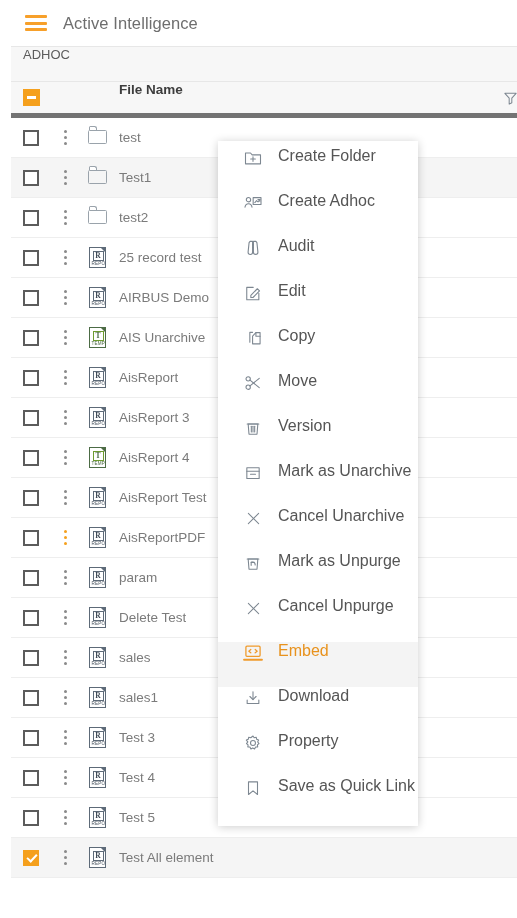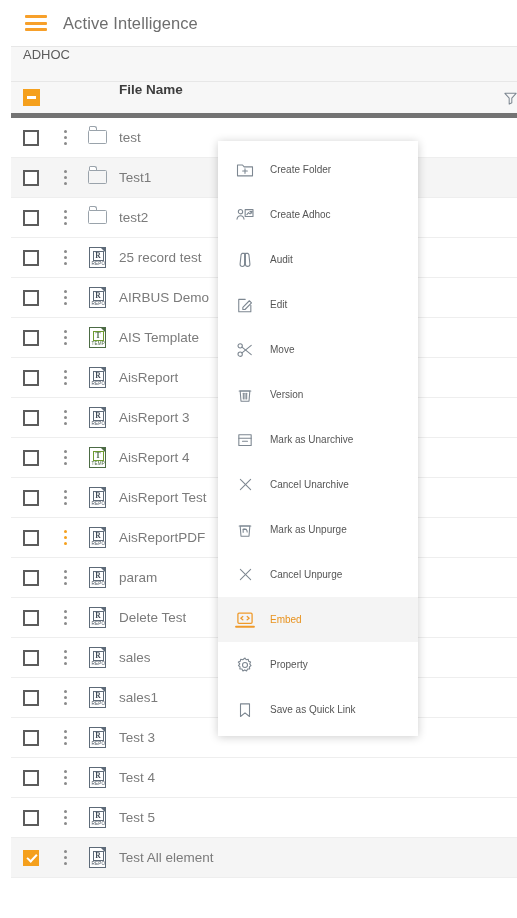--- a/index.html
+++ b/index.html
@@ -184,26 +184,26 @@
     left: 207px; top: 141px;
     width: 200px;
     background: #ffffff;
     box-shadow: 0 1px 9px rgba(0,0,0,.20);
     z-index: 50;
     padding: 6px 0 4px 0;
     box-sizing: border-box;
   }
   .ctx-item {
     height: 45px;
-    display: flex; align-items: center;
-    padding-left: 16px;
+    display: flex; align-items: flex-start;
+    padding-left: 24px;
     box-sizing: border-box;
     cursor: pointer;
     color: #555555;
-    font-size: 10px;
+    font-size: 16px;
   }
   .ctx-item.highlight { background: #f4f4f4; color: #e8921d; }
   .ctx-ico {
     width: 22px; height: 22px;
     margin-right: 14px;
     display: flex; align-items: center; justify-content: center;
     line-height: 0;
     flex: none;
   }
   .ctx-label { white-space: nowrap; }
@@ -349,21 +349,21 @@
           </div>
         </div>
         <div class="icon-cell">
           <div class="ficon">
             <div class="doc tmpl">
               <div class="badge">T</div>
               <div class="tag">TEMP</div>
             </div>
           </div>
         </div>
-        <div class="fname">AIS Template</div>
+        <div class="fname">AIS Unarchive</div>
       </div>
       <div class="row">
         <div class="cb-cell">
           <div class="cb"></div>
         </div>
         <div class="kebab-cell">
           <div class="kebab">
             <i></i>
             <i></i>
             <i></i>
@@ -673,20 +673,30 @@
           <svg width="20" height="20" viewBox="0 0 24 24" fill="none" stroke="#7d8791" stroke-width="1.3" stroke-linecap="round" stroke-linejoin="round">
             <path d="M19 12.3V20H4.5V5.2h7.8"></path>
             <path d="M9.4 14.8l7.8-7.9 2.6 2.6-7.8 7.9H9.4z"></path>
           </svg>
         </span>
         <span class="ctx-label">Edit</span>
       </div>
       <div class="ctx-item">
         <span class="ctx-ico">
           <svg width="20" height="20" viewBox="0 0 24 24" fill="none" stroke="#7d8791" stroke-width="1.3" stroke-linecap="round" stroke-linejoin="round">
+            <path d="M15.5 5.5h5V19h-9V9.8z"></path>
+            <path d="M15.5 5.5V9.8h5"></path>
+            <path d="M11.5 5.2H8.2V17"></path>
+          </svg>
+        </span>
+        <span class="ctx-label">Copy</span>
+      </div>
+      <div class="ctx-item">
+        <span class="ctx-ico">
+          <svg width="20" height="20" viewBox="0 0 24 24" fill="none" stroke="#7d8791" stroke-width="1.3" stroke-linecap="round" stroke-linejoin="round">
             <circle cx="6.2" cy="17" r="2.6"></circle>
             <circle cx="6.2" cy="7" r="2.6"></circle>
             <line x1="8.4" y1="8.5" x2="19.5" y2="17.5"></line>
             <line x1="8.4" y1="15.5" x2="19.5" y2="6.5"></line>
           </svg>
         </span>
         <span class="ctx-label">Move</span>
       </div>
       <div class="ctx-item">
         <span class="ctx-ico">
@@ -746,20 +756,30 @@
             <line x1="2.2" y1="18.4" x2="21.8" y2="18.4" stroke-width="2.2"></line>
             <polyline points="9.6,7.2 7.4,9 9.6,10.8"></polyline>
             <polyline points="14.4,7.2 16.6,9 14.4,10.8"></polyline>
           </svg>
         </span>
         <span class="ctx-label">Embed</span>
       </div>
       <div class="ctx-item">
         <span class="ctx-ico">
           <svg width="20" height="20" viewBox="0 0 24 24" fill="none" stroke="#7d8791" stroke-width="1.3" stroke-linecap="round" stroke-linejoin="round">
+            <line x1="12" y1="4.4" x2="12" y2="13.6"></line>
+            <polyline points="8.3,10.2 12,13.9 15.7,10.2"></polyline>
+            <polyline points="5,14.4 5,18.6 19,18.6 19,14.4"></polyline>
+          </svg>
+        </span>
+        <span class="ctx-label">Download</span>
+      </div>
+      <div class="ctx-item">
+        <span class="ctx-ico">
+          <svg width="20" height="20" viewBox="0 0 24 24" fill="none" stroke="#7d8791" stroke-width="1.3" stroke-linecap="round" stroke-linejoin="round">
             <circle cx="12" cy="12" r="3"></circle>
             <path d="M12 3.6l1.4 2.1 2.4-.6.6 2.4 2.3 1-1.1 2.2 1.6 1.9-1.9 1.6.3 2.5-2.5.2-1.2 2.2-2.2-1.2-2.2 1.2-1.2-2.2-2.5-.2.3-2.5-1.9-1.6 1.6-1.9L4 8.5l2.3-1 .6-2.4 2.4.6z"></path>
           </svg>
         </span>
         <span class="ctx-label">Property</span>
       </div>
       <div class="ctx-item">
         <span class="ctx-ico">
           <svg width="20" height="20" viewBox="0 0 24 24" fill="none" stroke="#7d8791" stroke-width="1.3" stroke-linecap="round" stroke-linejoin="round">
             <path d="M6.6 4.6h10.8v15.2L12 15.4l-5.4 4.4z"></path>

